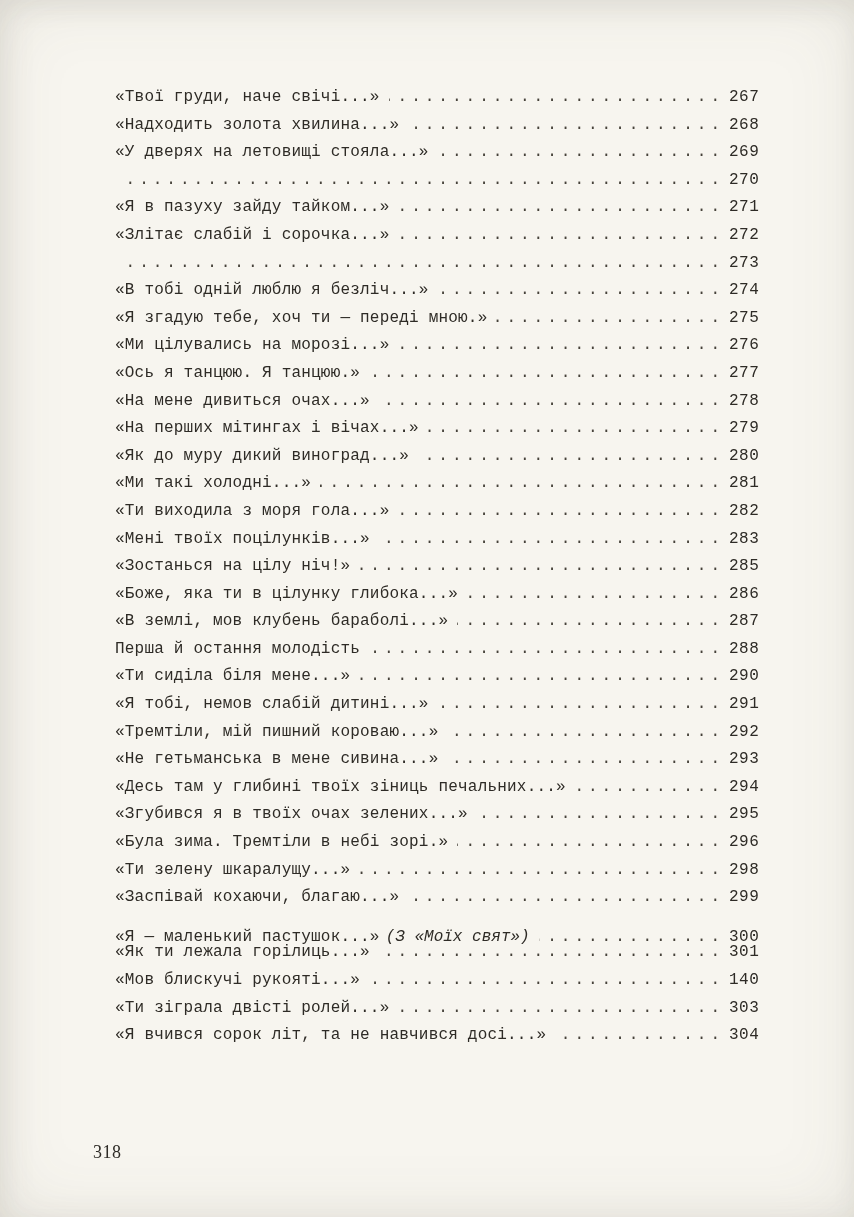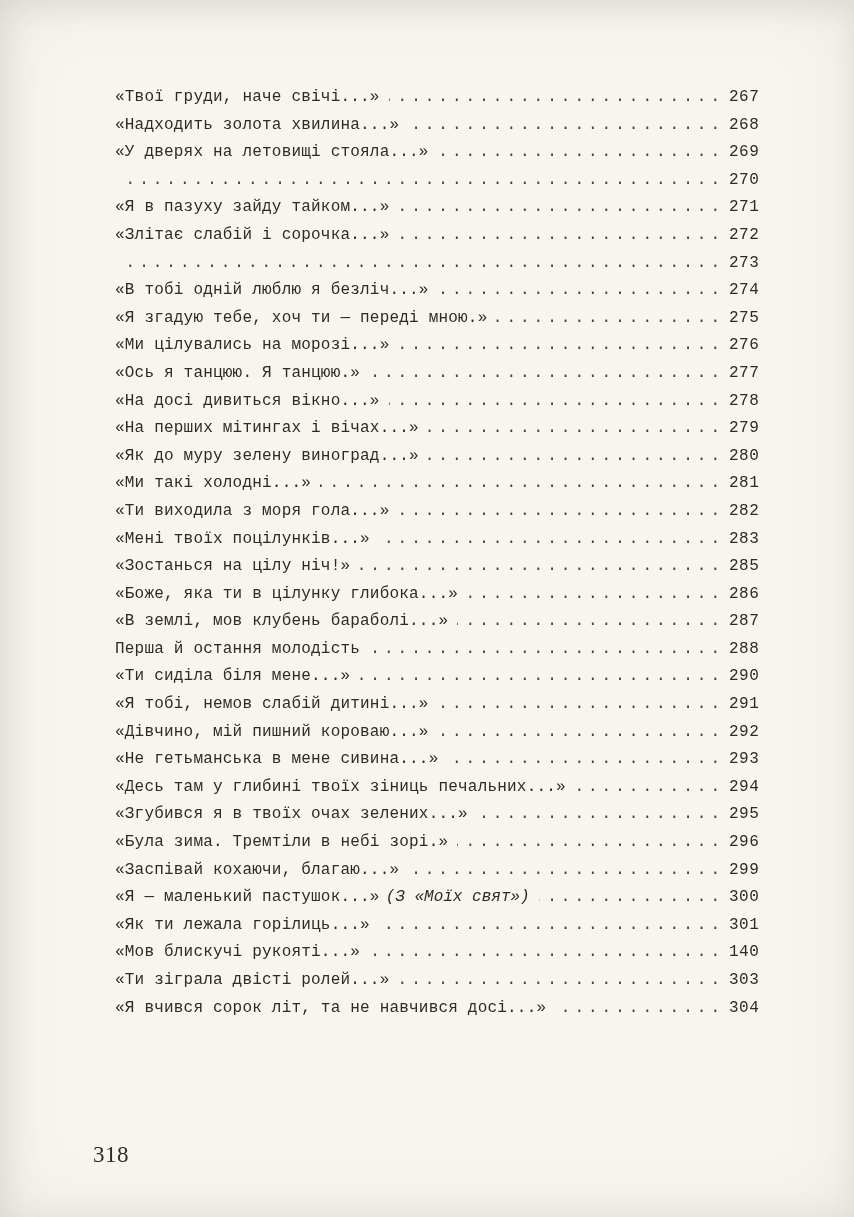--- a/index.html
+++ b/index.html
@@ -41,20 +41,21 @@
     font-family: Liberation Mono, monospace;
   }
   .toc-title {
     white-space: pre;
     letter-spacing: 0.2px;
   }
   .toc-note {
     font-style: italic;
     white-space: pre;
     margin-left: 6px;
+    margin-top: 12px;
   }
   .toc-dots {
     flex: 1 1 auto;
     overflow: hidden;
     white-space: nowrap;
     margin: 0 5px 0 9px;
     letter-spacing: 4px;
     color: #46423a;
     font-size: 16px;
     direction: rtl; 
@@ -64,21 +65,21 @@
   }
   .toc-page {
     white-space: nowrap;
     min-width: 34px;
     letter-spacing: 0.5px;
   }
   .folio {
     position: absolute;
     left: 93px;
     top: 1142px;
-    font-size: 23px;
+    font-size: 18px;
     letter-spacing: 0.5px;
   }
 </style>
 </head>
 <body>
 
 <div class="scan-shade"></div>
 
 <div class="toc">
   <div class="toc-row">
@@ -150,35 +151,35 @@
   </div>
 
   <div class="toc-row">
     <span class="toc-title">«Ось я танцюю. Я танцюю.»</span>
 
     <span class="toc-dots"></span>
     <span class="toc-page">277</span>
   </div>
 
   <div class="toc-row">
-    <span class="toc-title">«На досі дивиться вікно...»</span>
+    <span class="toc-title">«На мене дивиться очах...»</span>
 
     <span class="toc-dots"></span>
     <span class="toc-page">278</span>
   </div>
 
   <div class="toc-row">
     <span class="toc-title">«На перших мітингах і вічах...»</span>
 
     <span class="toc-dots"></span>
     <span class="toc-page">279</span>
   </div>
 
   <div class="toc-row">
-    <span class="toc-title">«Як до муру зелену виноград...»</span>
+    <span class="toc-title">«Як до муру дикий виноград...»</span>
 
     <span class="toc-dots"></span>
     <span class="toc-page">280</span>
   </div>
 
   <div class="toc-row">
     <span class="toc-title">«Ми такі холодні...»</span>
 
     <span class="toc-dots"></span>
     <span class="toc-page">281</span>
@@ -235,21 +236,21 @@
   </div>
 
   <div class="toc-row">
     <span class="toc-title">«Я тобі, немов слабій дитині...»</span>
 
     <span class="toc-dots"></span>
     <span class="toc-page">291</span>
   </div>
 
   <div class="toc-row">
-    <span class="toc-title">«Дівчино, мій пишний короваю...»</span>
+    <span class="toc-title">«Тремтіли, мій пишний короваю...»</span>
 
     <span class="toc-dots"></span>
     <span class="toc-page">292</span>
   </div>
 
   <div class="toc-row">
     <span class="toc-title">«Не гетьманська в мене сивина...»</span>
 
     <span class="toc-dots"></span>
     <span class="toc-page">293</span>
@@ -269,20 +270,26 @@
     <span class="toc-page">295</span>
   </div>
 
   <div class="toc-row">
     <span class="toc-title">«Була зима. Тремтіли в небі зорі.»</span>
 
     <span class="toc-dots"></span>
     <span class="toc-page">296</span>
   </div>
 
+  <div class="toc-row">
+    <span class="toc-title">«Ти зелену шкаралущу...»</span>
+
+    <span class="toc-dots"></span>
+    <span class="toc-page">298</span>
+  </div>
 
   <div class="toc-row">
     <span class="toc-title">«Заспівай кохаючи, благаю...»</span>
 
     <span class="toc-dots"></span>
     <span class="toc-page">299</span>
   </div>
 
   <div class="toc-row">
     <span class="toc-title">«Я — маленький пастушок...»</span>

